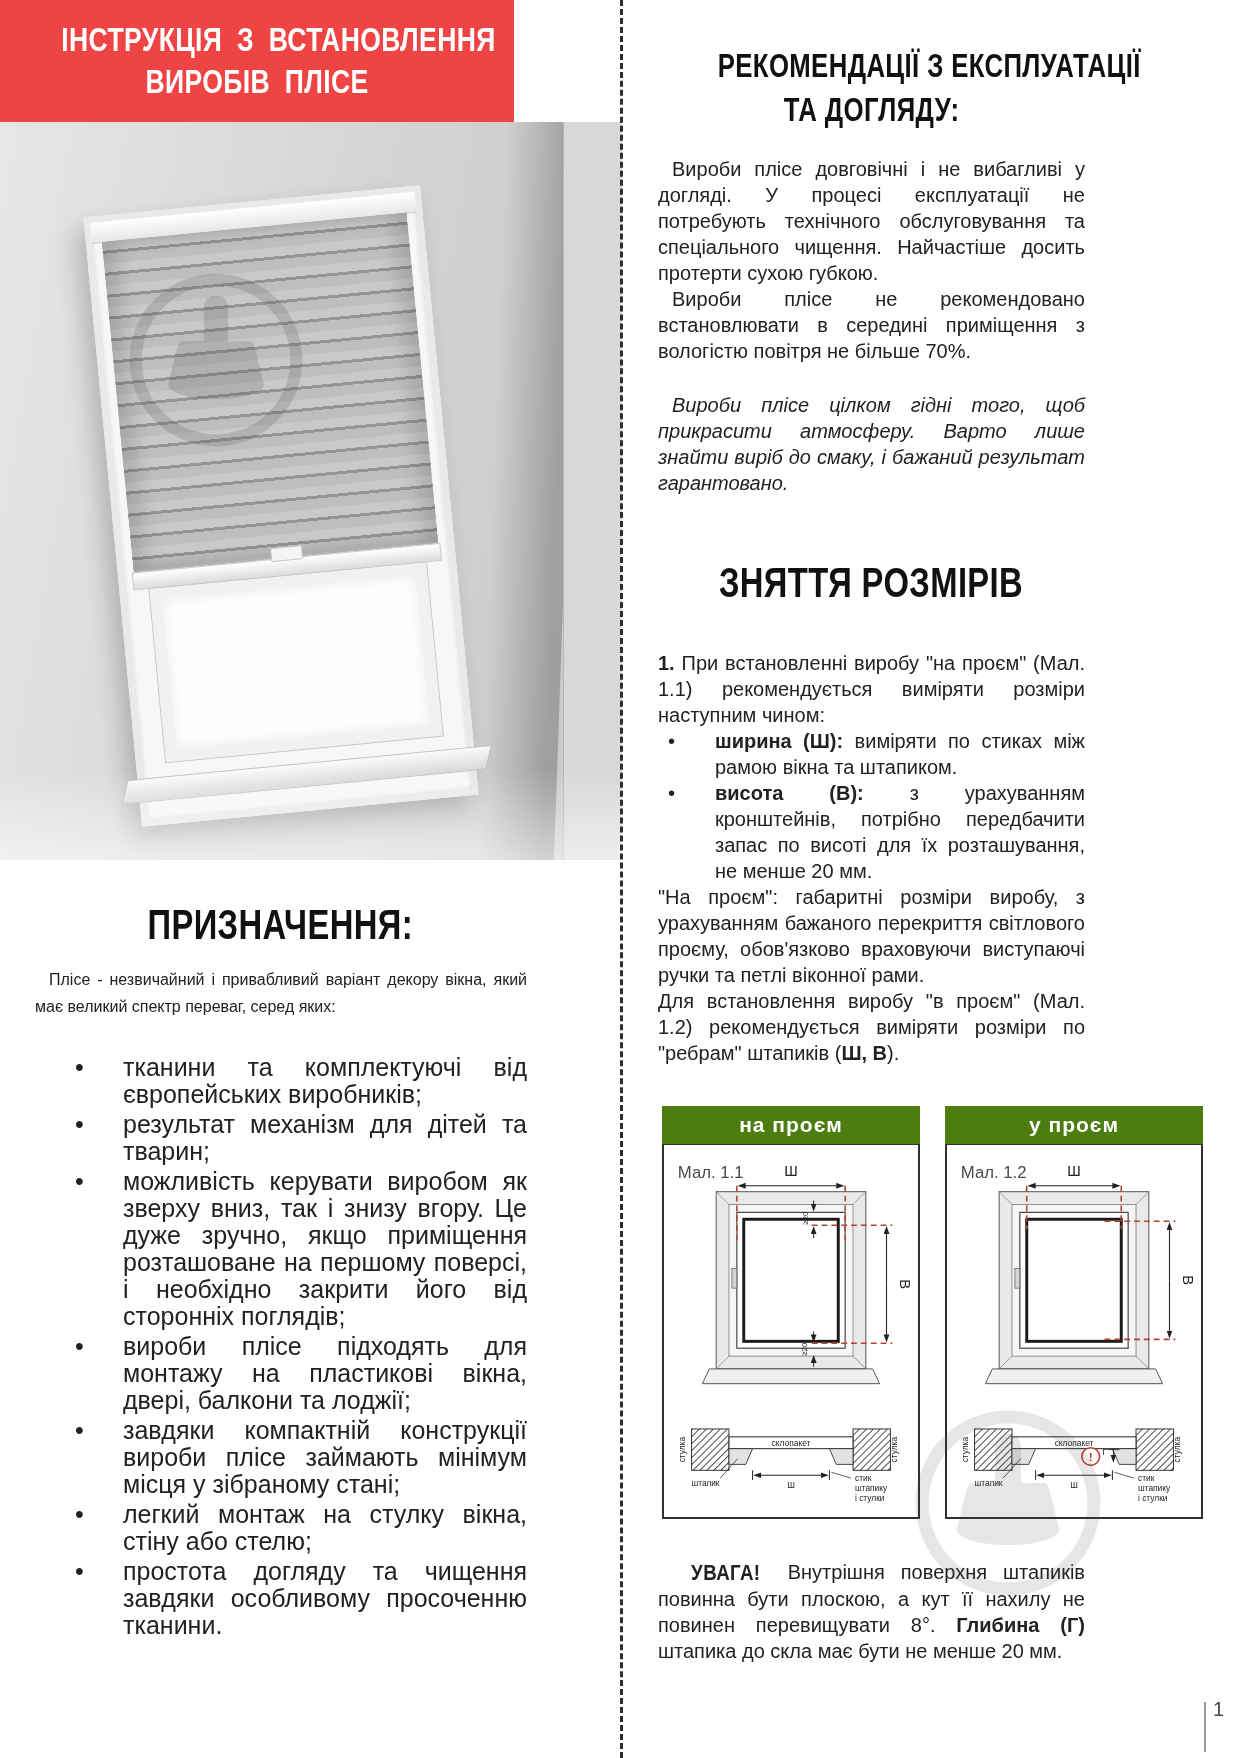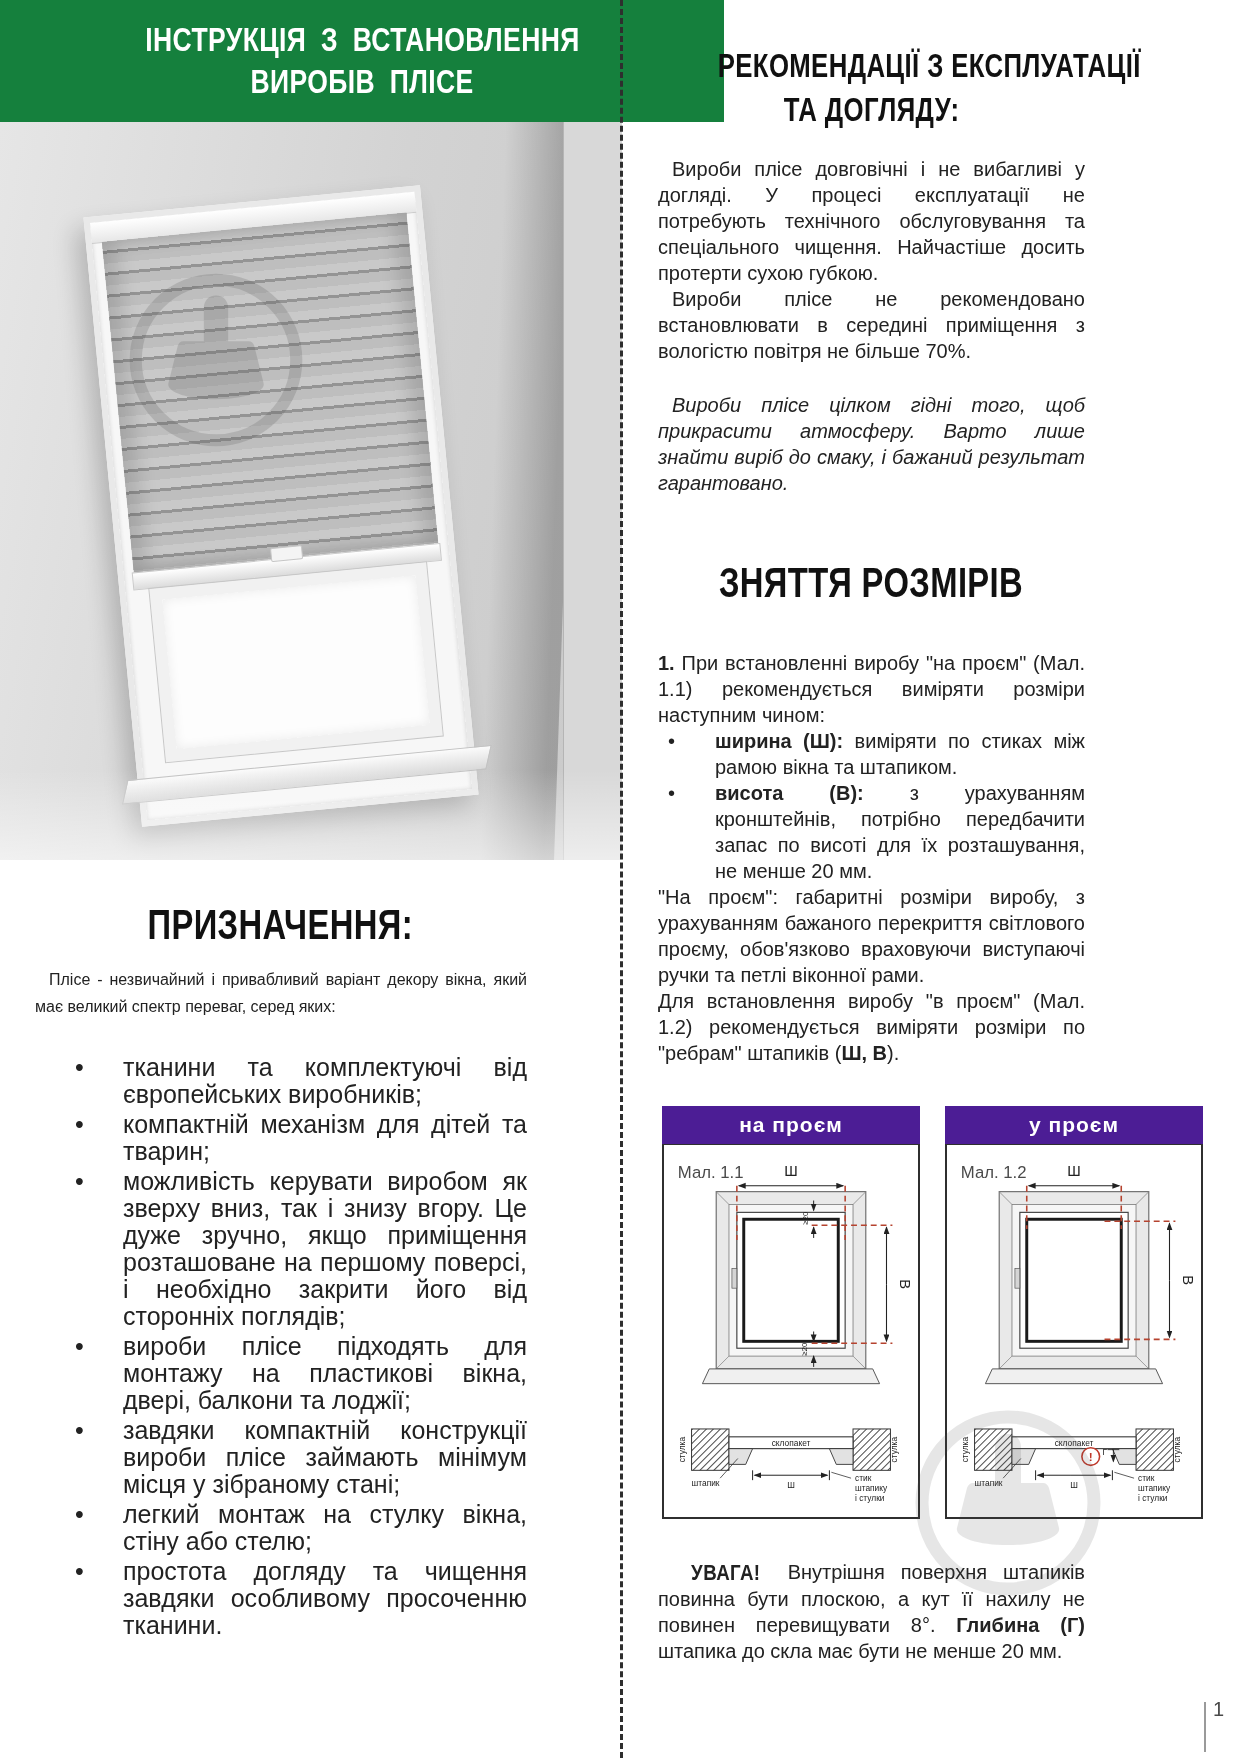--- a/index.html
+++ b/index.html
@@ -9,21 +9,21 @@
   
   .sep{position:absolute;left:620px;top:0;bottom:0;width:0;border-left:3px dashed #2e2e2e;z-index:3;}
 
   
   .h-cond{display:inline-block;font-weight:700;transform:scaleX(.78);transform-origin:center;
           white-space:nowrap;letter-spacing:.5px;}
   .center{text-align:center;}
 
   
   .left-col{position:absolute;left:0;top:0;width:620px;}
-  .banner{width:724px;height:122px;background:#15803d;text-align:center;box-sizing:border-box;padding-top:18px;}
+  .banner{width:514px;height:122px;background:#ef4444;text-align:center;box-sizing:border-box;padding-top:18px;}
   .banner .h-cond{font-size:34px;line-height:42px;color:#ffffff;word-spacing:9px;}
 
   .photo{position:relative;width:622px;height:738px;overflow:hidden;
          background:linear-gradient(100deg,#e6e6e6 0%,#d3d3d3 55%,#c9c9c9 100%);}
   .recess{position:absolute;right:56px;top:-30px;width:74px;height:115%;
           background:linear-gradient(90deg,rgba(0,0,0,0) 0%,rgba(0,0,0,.22) 85%);transform:rotate(2deg);}
   .farwall{position:absolute;right:0;top:0;width:58px;height:100%;background:#d8d8d8;border-left:1px solid #b5b5b5;}
   .floorlight{position:absolute;left:0;bottom:0;width:100%;height:90px;
           background:linear-gradient(rgba(255,255,255,0),rgba(255,255,255,.55));}
   .win{position:absolute;left:112px;top:78px;width:338px;height:612px;transform:rotate(-5.5deg);}
@@ -64,21 +64,21 @@
   .p3{font-style:italic;margin-top:28px;}
   .size-h{margin:64px 0 44px 0;text-decoration:underline;}
   .size-h .h-cond{font-size:42px;line-height:46px;color:#111;}
   .slist{list-style:none;margin:0;padding:0;}
   .slist li{position:relative;padding-left:57px;font-size:20px;line-height:26px;text-align:justify;color:#222;}
   .slist li::before{content:"\2022";position:absolute;left:10px;top:0;}
   b.lead{font-weight:700;}
 
   .figs{display:flex;gap:25px;width:541px;margin:40px 0 0 4px;}
   .fig{width:258px;}
-  .fig-head{height:38px;line-height:38px;background:#4c1d95;color:#fff;text-align:center;
+  .fig-head{height:38px;line-height:38px;background:#4d7c0f;color:#fff;text-align:center;
             font-weight:700;font-size:21px;letter-spacing:1px;}
   .fig-box{height:375px;border:2px solid #2f2f2f;border-top:1px solid #2f2f2f;background:#fff;box-sizing:border-box;}
   .figsvg{display:block;width:100%;height:100%;}
   .figsvg text{font-family:"Liberation Sans",sans-serif;}
   .cap{font-size:17px;fill:#4a4a4a;}
   .dim{font-size:15px;fill:#222;}
   .tiny{font-size:8px;fill:#222;}
   .cs{font-size:8.5px;fill:#222;}
   .warnmark{font-size:12px;font-weight:700;fill:#c0392b;}
 
@@ -127,21 +127,21 @@
     </div>
 
     <div class="center sec-h">
       <span class="h-cond">ПРИЗНАЧЕННЯ:</span>
     </div>
 
     <p class="body-txt intro">Плісе - незвичайний і привабливий варіант декору вікна, який має великий спектр переваг, серед яких:</p>
 
     <ul class="blist">
       <li>тканини та комплектуючі від європейських виробників;</li>
-      <li>компактній механізм для дітей та тварин;</li>
+      <li>результат механізм для дітей та тварин;</li>
       <li>можливість керувати виробом як зверху вниз, так і знизу вгору. Це дуже зручно, якщо приміщення розташоване на першому поверсі, і необхідно закрити його від сторонніх поглядів;</li>
       <li>вироби плісе підходять для монтажу на пластикові вікна, двері, балкони та лоджії;</li>
       <li>завдяки компактній конструкції вироби плісе займають мінімум місця у зібраному стані;</li>
       <li>легкий монтаж на стулку вікна, стіну або стелю;</li>
       <li>простота догляду та чищення завдяки особливому просоченню тканини.</li>
     </ul>
   </section>
 
   <div class="sep"></div>
 

